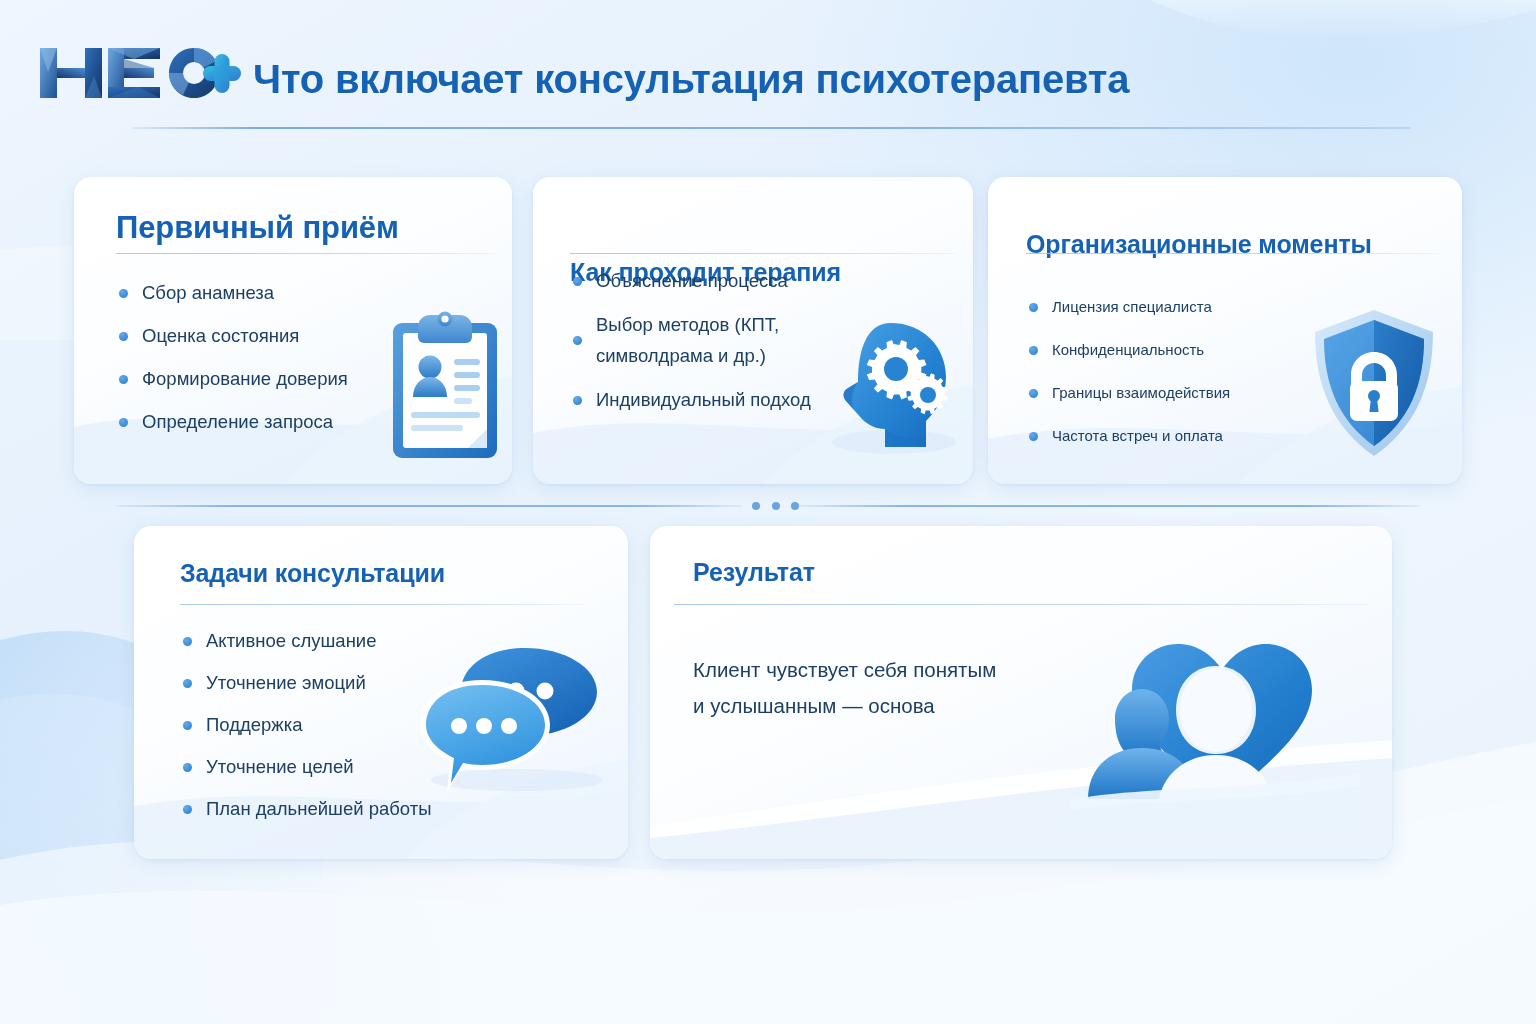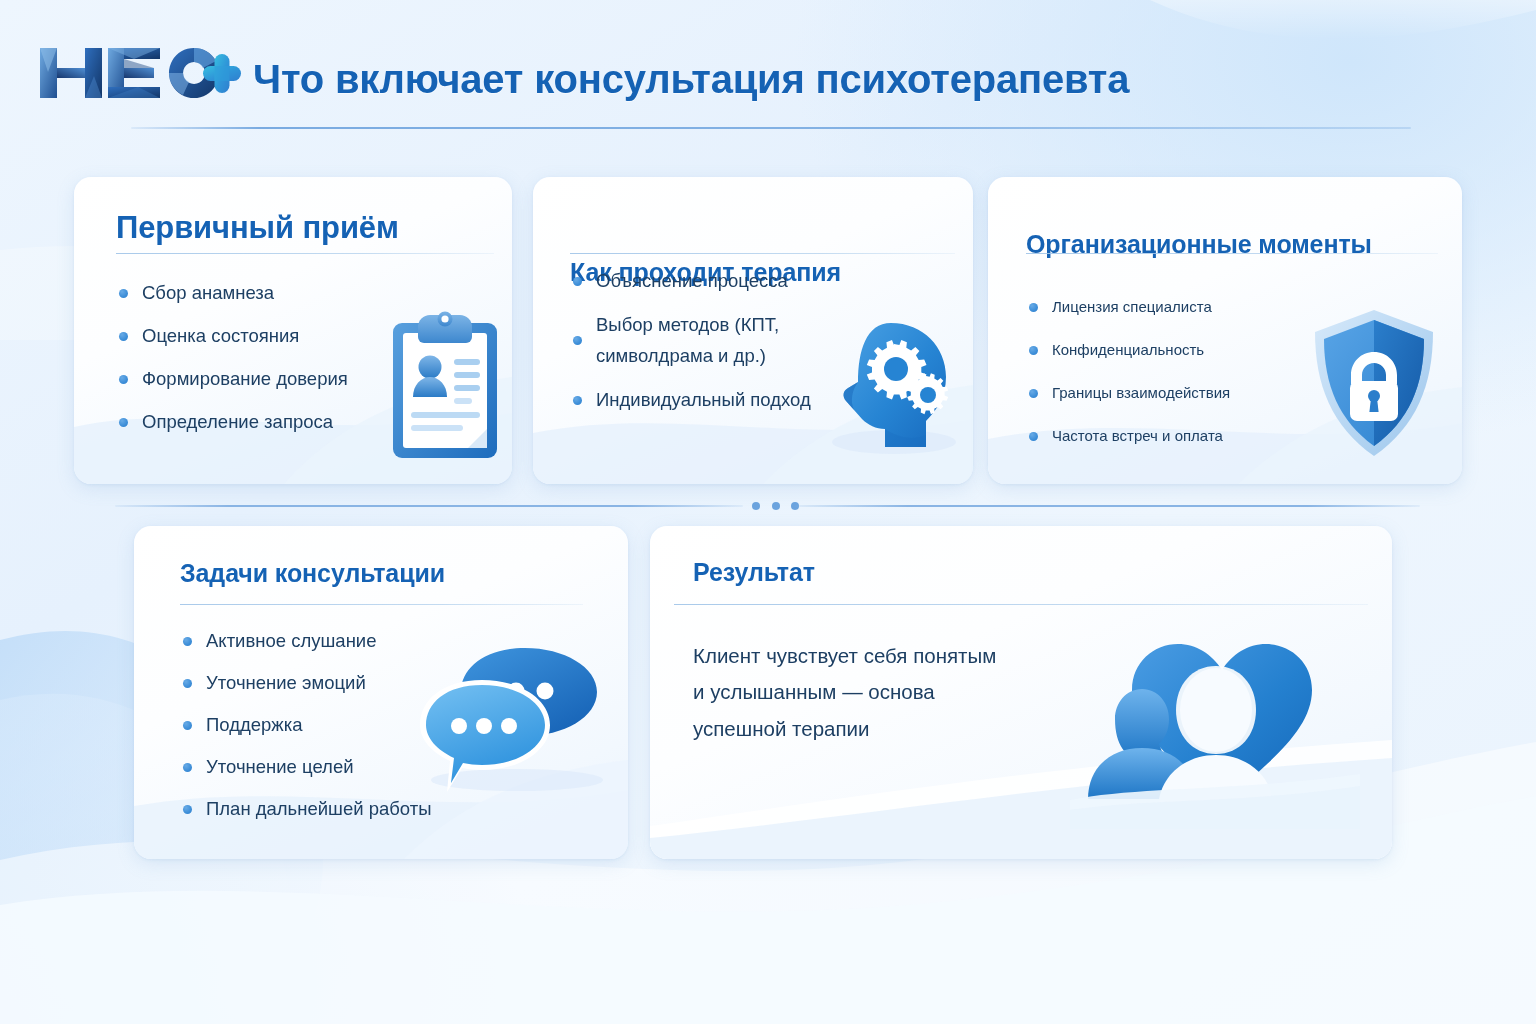--- a/index.html
+++ b/index.html
@@ -341,24 +341,23 @@
   </svg>
 </div>
 
 <div class="card" style="left:650px; top:526px; width:742px; height:333px;">
   <svg class="card-wave" viewBox="0 0 742 333" preserveAspectRatio="none">
     <path d="M0,300 C180,274 420,236 742,214 L742,333 L0,333 Z" fill="#ffffff" opacity=".85"></path>
     <path d="M0,312 C200,292 440,252 742,232 L742,333 L0,333 Z" fill="#e9f3fd" opacity=".9"></path>
   </svg>
   <div class="card-title" style="left:43px; top:32px; font-size:25px;">Результат</div>
   <div class="card-rule" style="left:24px; top:78px; width:694px;"></div>
-  <div class="result-text" style="left:43px; top:112px; width:420px; font-size:20.5px;">
+  <div class="result-text" style="left:43px; top:126px; width:420px; font-size:20.5px;">
     <div>Клиент чувствует себя понятым</div>
     <div>и услышанным — основа</div>
-    <div>успешной терапии</div>
   </div>
 
   <svg class="card-icon" style="left:420px; top:88px; width:290px; height:215px;" viewBox="0 0 290 215">
     <defs>
       <linearGradient id="hrt" x1="0" y1="0" x2="1" y2="1">
         <stop offset="0%" stop-color="#4a9ce3"></stop>
           <stop offset="55%" stop-color="#2480cf"></stop>
           <stop offset="100%" stop-color="#1567b9"></stop>
       </linearGradient>
       <linearGradient id="pers1" x1="0" y1="0" x2="0" y2="1">

